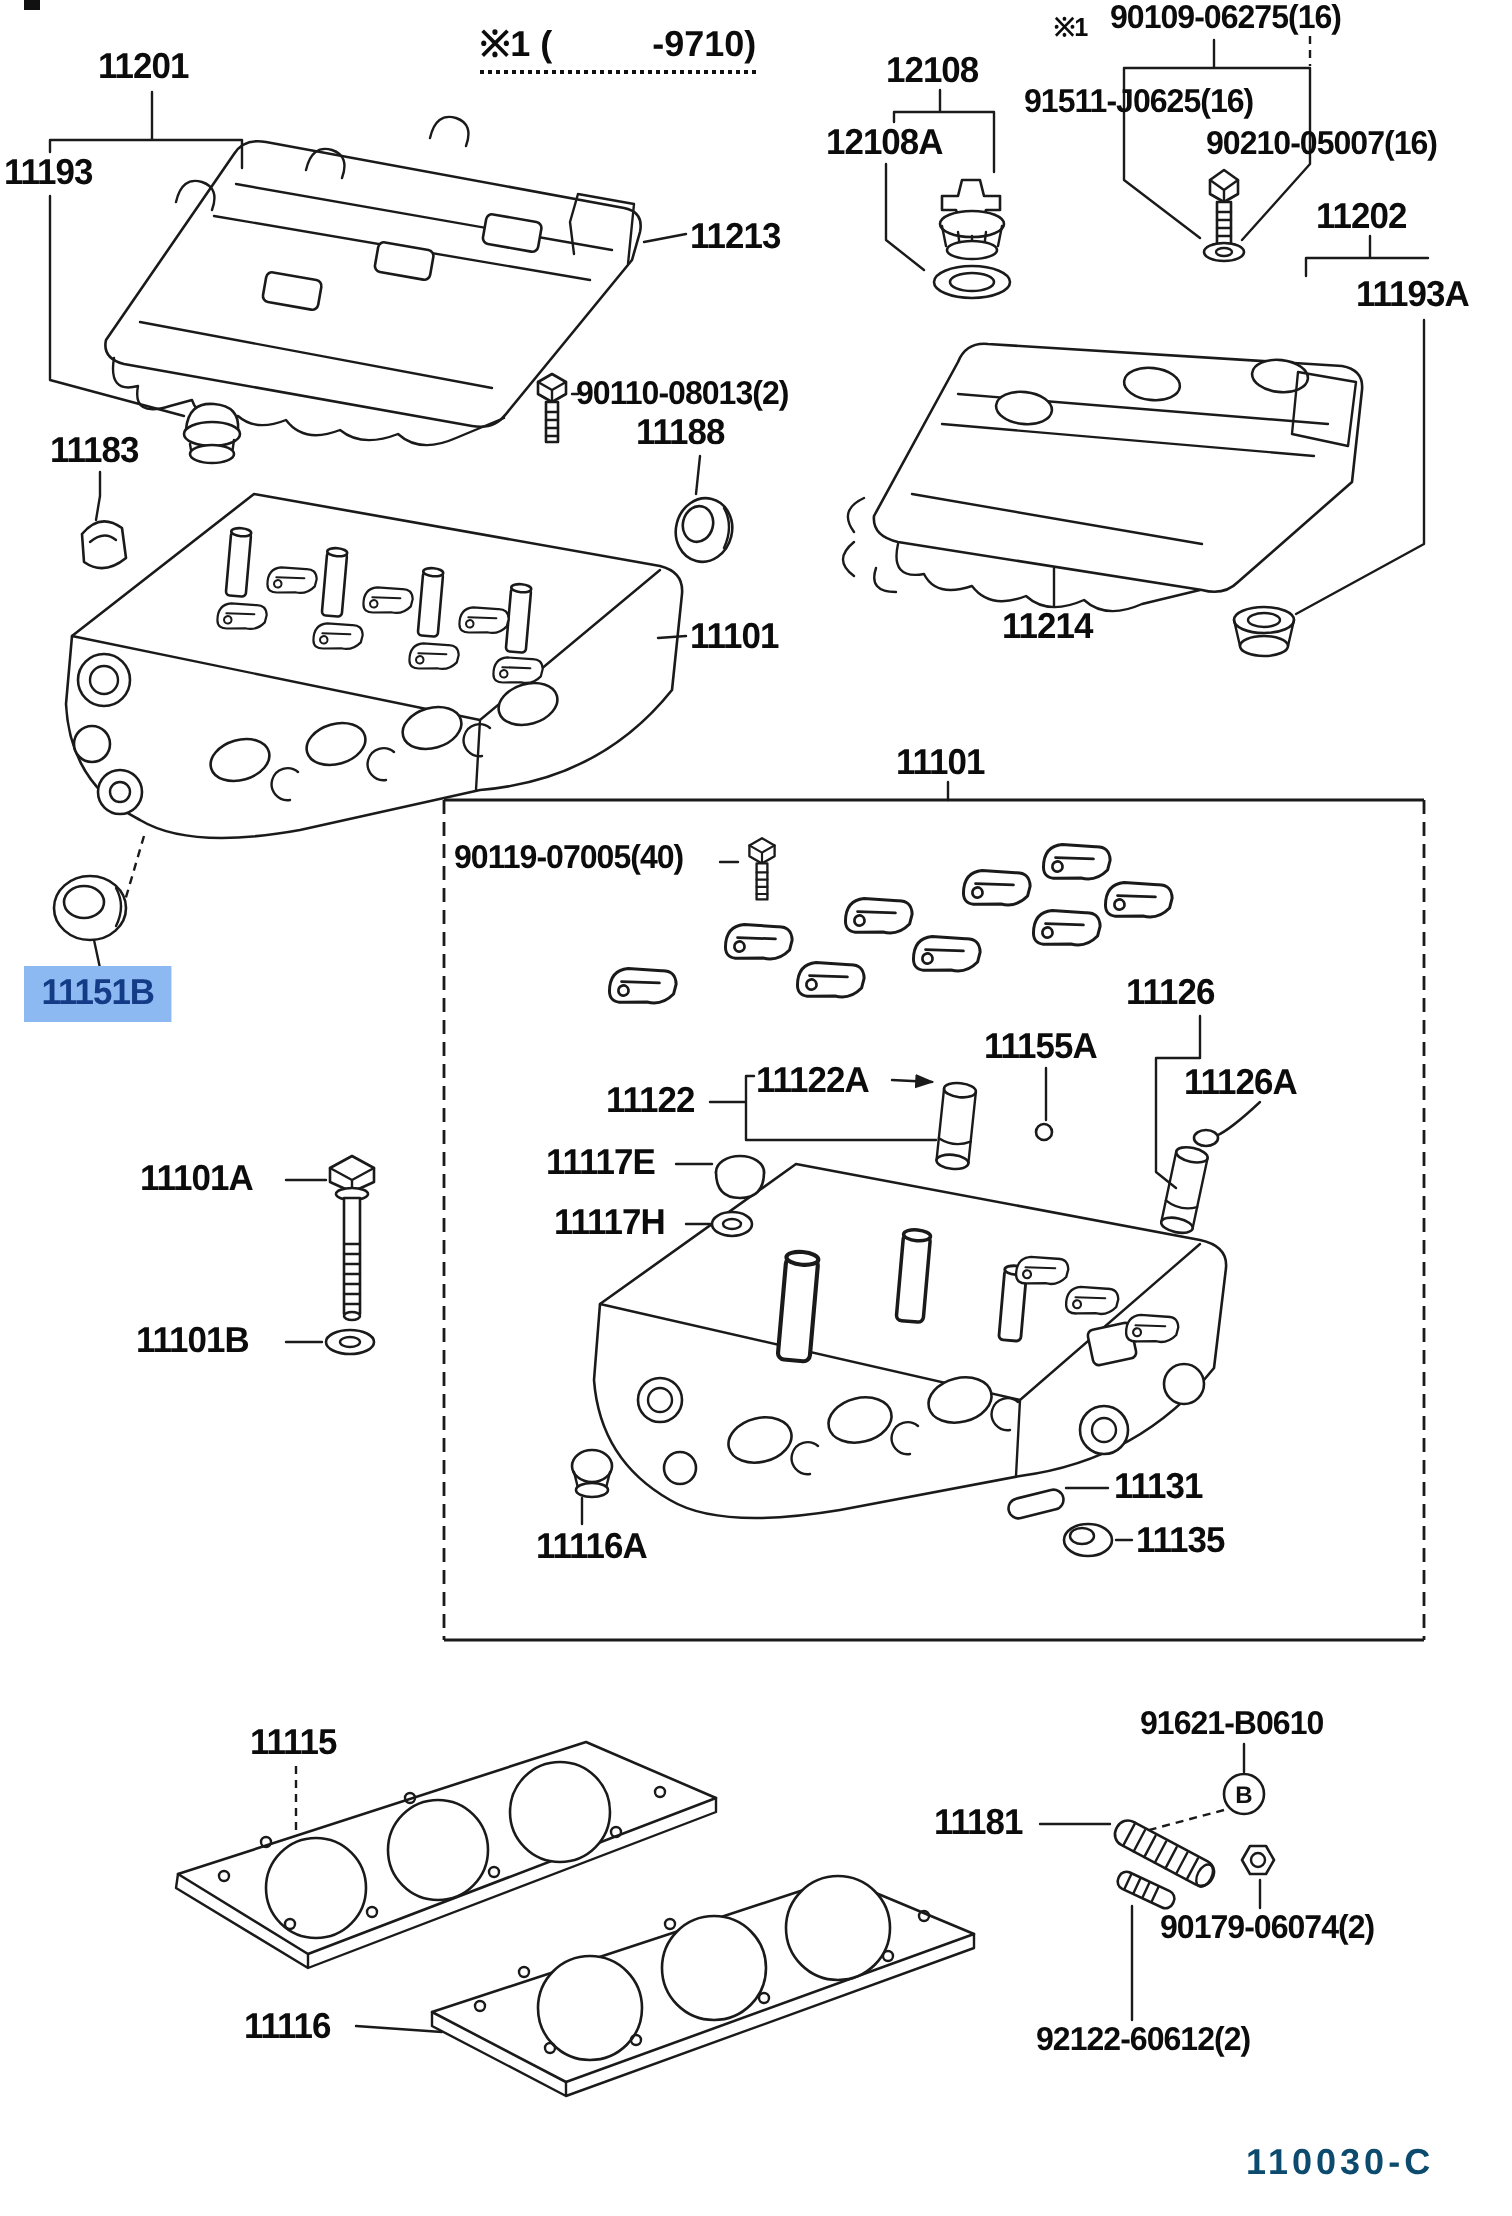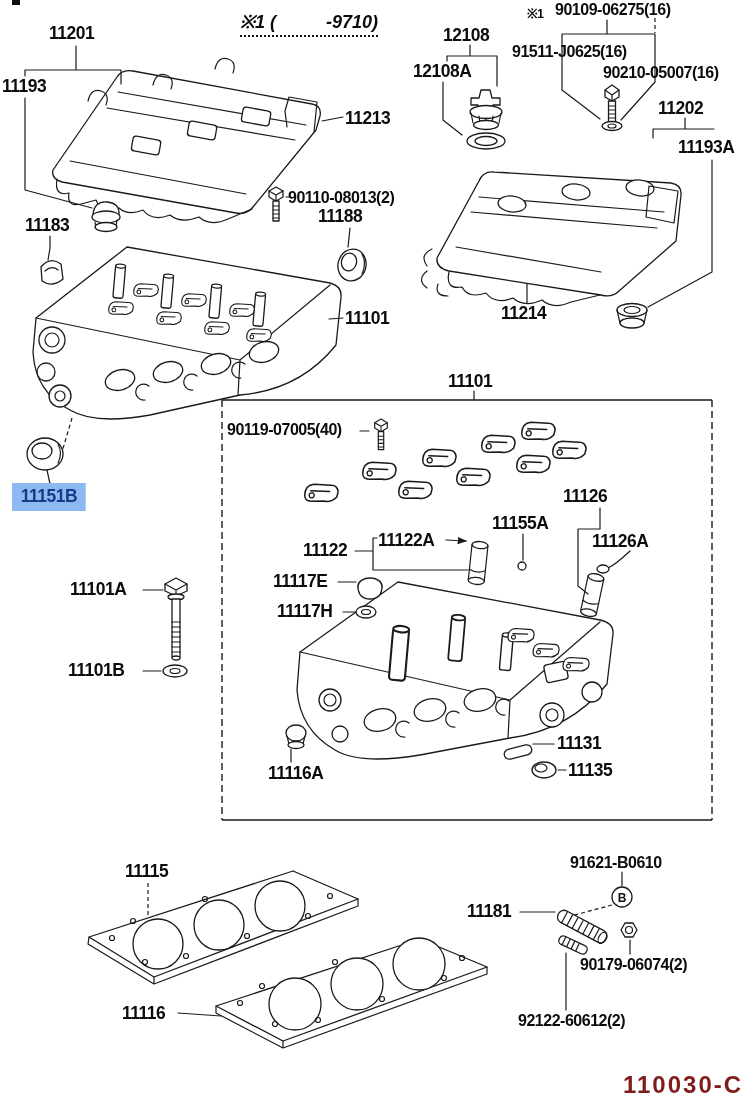--- a/index.html
+++ b/index.html
@@ -5,22 +5,22 @@
   html,body { margin:0; padding:0; background:#ffffff; }
   #stage { position:relative; width:756px; height:1108px; background:#fff; overflow:hidden;
            font-family:"Liberation Sans", sans-serif; }
   #art { position:absolute; left:0; top:0; }
   .part-label { position:absolute; font-weight:bold; font-size:18px; letter-spacing:-0.5px;
                 color:#0c0c0c; white-space:nowrap; transform:scaleX(.97); transform-origin:left top;
                 line-height:1.05; cursor:pointer; }
   .sm  { font-size:16.5px; }
   .xs  { font-size:13px; }
   .note { position:absolute; font-weight:bold; font-size:18px; color:#0c0c0c;
-          white-space:pre; border-bottom:2px dotted #111; padding-bottom:3px; line-height:1.05;font-style:italic; }
-  .code { position:absolute; font-weight:bold; font-size:24px; letter-spacing:2px; color:#7f1d1d; }
+          white-space:pre; border-bottom:2px dotted #111; padding-bottom:3px; line-height:1.05; }
+  .code { position:absolute; font-weight:bold; font-size:18px; letter-spacing:2px; color:#0c4a6e; }
   .hl { background:#8db9f3; color:#143b85; padding:4px 9px 5px 9px; letter-spacing:-0.5px; }
   
   .p  { fill:#ffffff; stroke:#1a1a1a; stroke-width:1.3; stroke-linejoin:round; stroke-linecap:round; }
   .l  { fill:none; stroke:#1a1a1a; stroke-width:1.2; stroke-linejoin:round; stroke-linecap:round; }
   .ld { fill:none; stroke:#1a1a1a; stroke-width:1.2; stroke-dasharray:4 3; }
   .bx { fill:none; stroke:#1a1a1a; stroke-width:1.4; }
   .bxd{ fill:none; stroke:#1a1a1a; stroke-width:1.4; stroke-dasharray:7 4; }
   .bt { font-family:"Liberation Sans",sans-serif; font-weight:bold; font-size:12px; fill:#111; }
 </style>
 </head>

